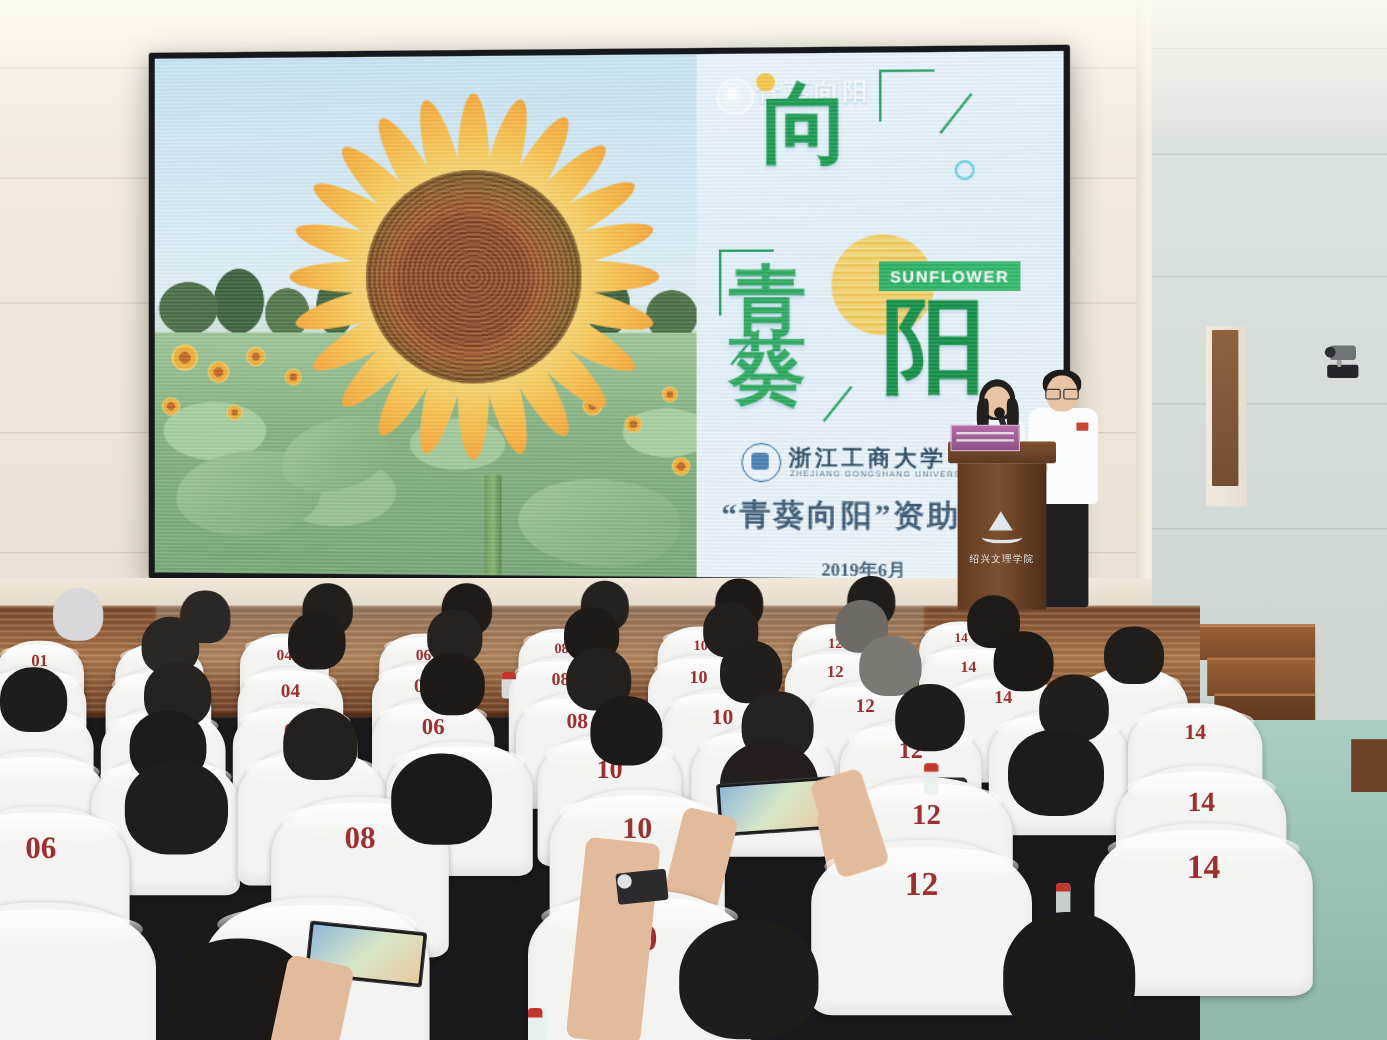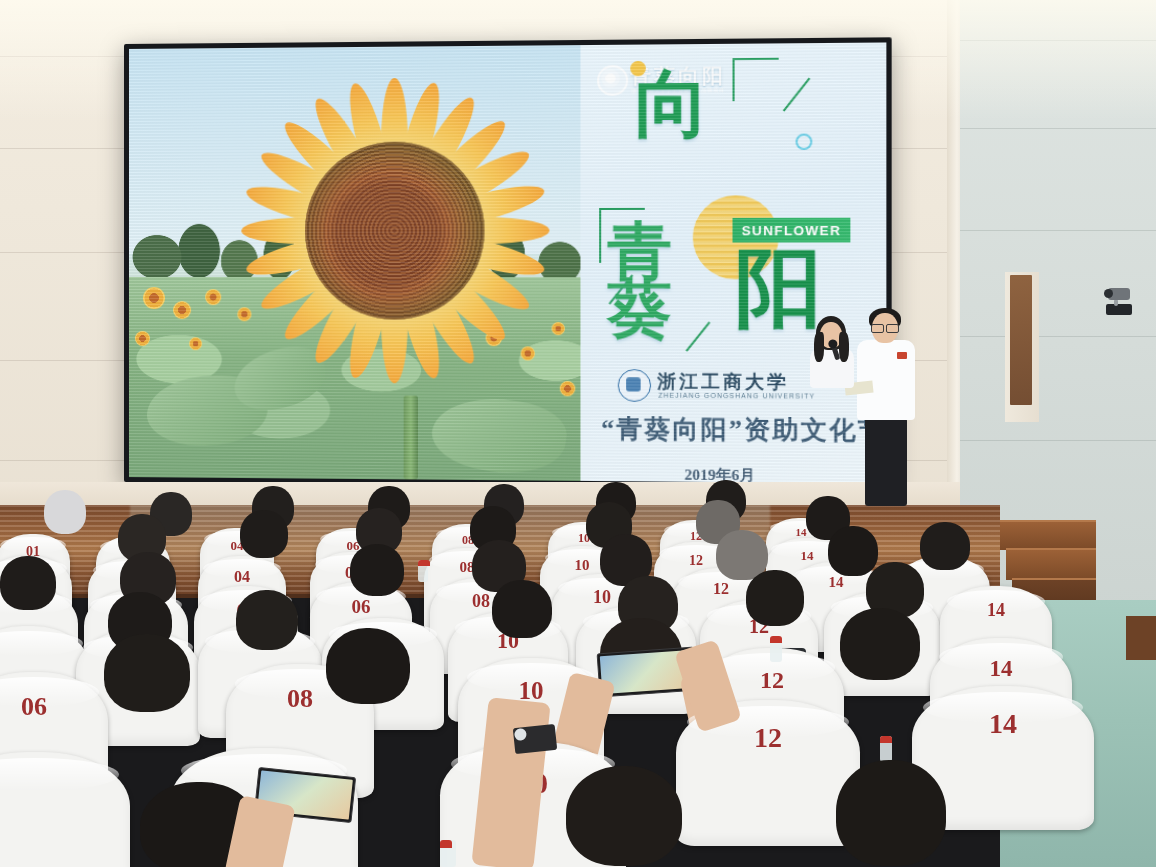--- a/index.html
+++ b/index.html
@@ -362,20 +362,33 @@
   </div>
   <div class="person spk-f">
     <div class="torso"></div>
       <div class="hair"></div>
       <div class="head"></div>
     <div class="hair2"></div>
       <div class="hair3"></div>
     <div class="mic"></div>
   </div>
 
+  <div class="podium">
+    <div class="podium-body"></div>
+    <div class="podium-top"></div>
+    <div class="podium-sign">
+        <i style="top:5px"></i>
+        <i style="top:11px"></i>
+      </div>
+    <div class="podium-emblem">
+      <div class="pe-a"></div>
+        <div class="pe-wave"></div>
+    </div>
+    <div class="podium-text">绍兴文理学院</div>
+  </div>
 
   <div class="row">
     <div class="chair" style="left:-4px;top:534px;width:74px;height:74px;">
         <span class="num" style="top:10px;font-size:14px">01</span>
       </div>
     <div class="chair" style="left:96px;top:536px;width:74px;height:74px;">
         <span class="num" style="top:10px;font-size:14px">02</span>
       </div>
     <div class="chair" style="left:200px;top:528px;width:74px;height:72px;">
         <span class="num" style="top:10px;font-size:13px">04</span>

